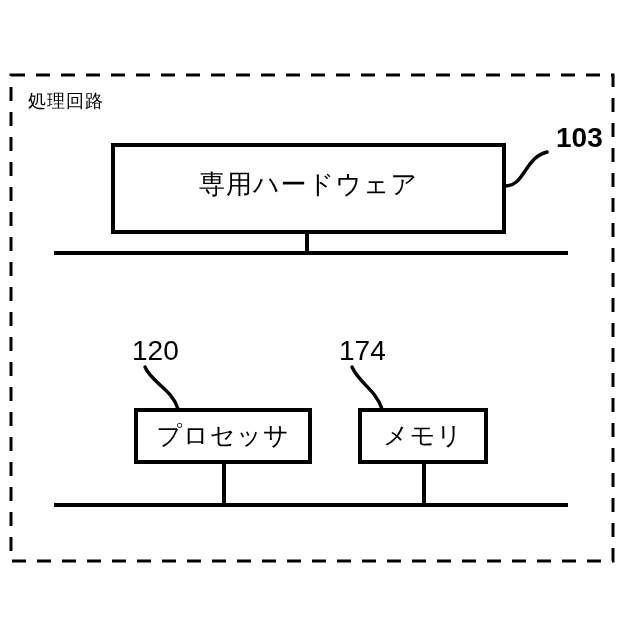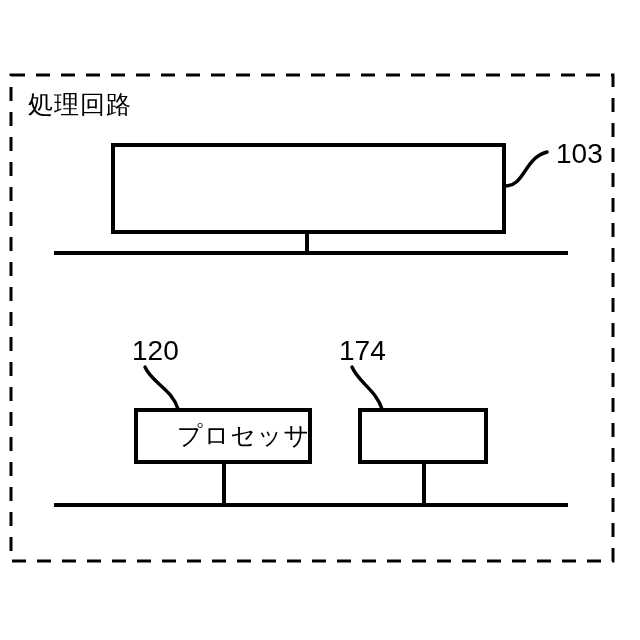--- a/index.html
+++ b/index.html
@@ -26,57 +26,57 @@
     position: absolute;
     color: #000000;
     white-space: nowrap;
     line-height: 1;
     user-select: none;
   }
   
   #label-processing-circuit {
     left: 28px;
     top: 92px;
-    font-size: 25px;
+    font-size: 18px;
     letter-spacing: 1px;
     text-align: center;
   }
   
   #label-dedicated-hardware {
     left: 113px;
     top: 171px;
     width: 391px;
     text-align: center;
     font-size: 26px;
     letter-spacing: 1px;
   }
   
   #label-processor {
     left: 136px;
     top: 423px;
     width: 174px;
-    text-align: right;
+    text-align: center;
     font-size: 25px;
     letter-spacing: 1px;
   }
   
   #label-memory {
     left: 360px;
     top: 423px;
     width: 126px;
     text-align: center;
     font-size: 25px;
     letter-spacing: 1px;
   }
   
   .ref-numeral {
     font-size: 28px;
     letter-spacing: 0px;
   }
-  #ref-103 { left: 556px; top: 140px; }
+  #ref-103 { left: 556px; top: 124px; font-weight: bold; }
   #ref-101 { left: 132px; top: 337px; }
   #ref-102 { left: 339px; top: 337px; }
 </style>
 </head>
 <body>
 
 <div id="figure-root">
 
   <svg id="figure-svg" viewBox="0 0 640 640">
 
@@ -101,23 +101,25 @@
     <line x1="54" y1="505" x2="568" y2="505" stroke="#000000" stroke-width="4"></line>
 
     <path d="M 145 367 C 152 383, 172 389, 178 409" fill="none" stroke="#000000" stroke-width="3.4" stroke-linecap="round"></path>
 
     <path d="M 352 367 C 359 383, 376 390, 382 409" fill="none" stroke="#000000" stroke-width="3.4" stroke-linecap="round"></path>
 
   </svg>
 
   <div class="diagram-label" id="label-processing-circuit">処理回路</div>
 
+  <div class="diagram-label" id="label-dedicated-hardware">専用ハードウェア</div>
 
   <div class="diagram-label" id="label-processor">プロセッサ</div>
 
+  <div class="diagram-label" id="label-memory">メモリ</div>
 
   <div class="diagram-label ref-numeral" id="ref-103">103</div>
 
   <div class="diagram-label ref-numeral" id="ref-101">120</div>
 
   <div class="diagram-label ref-numeral" id="ref-102">174</div>
 
 </div>
 
 </body></html>

